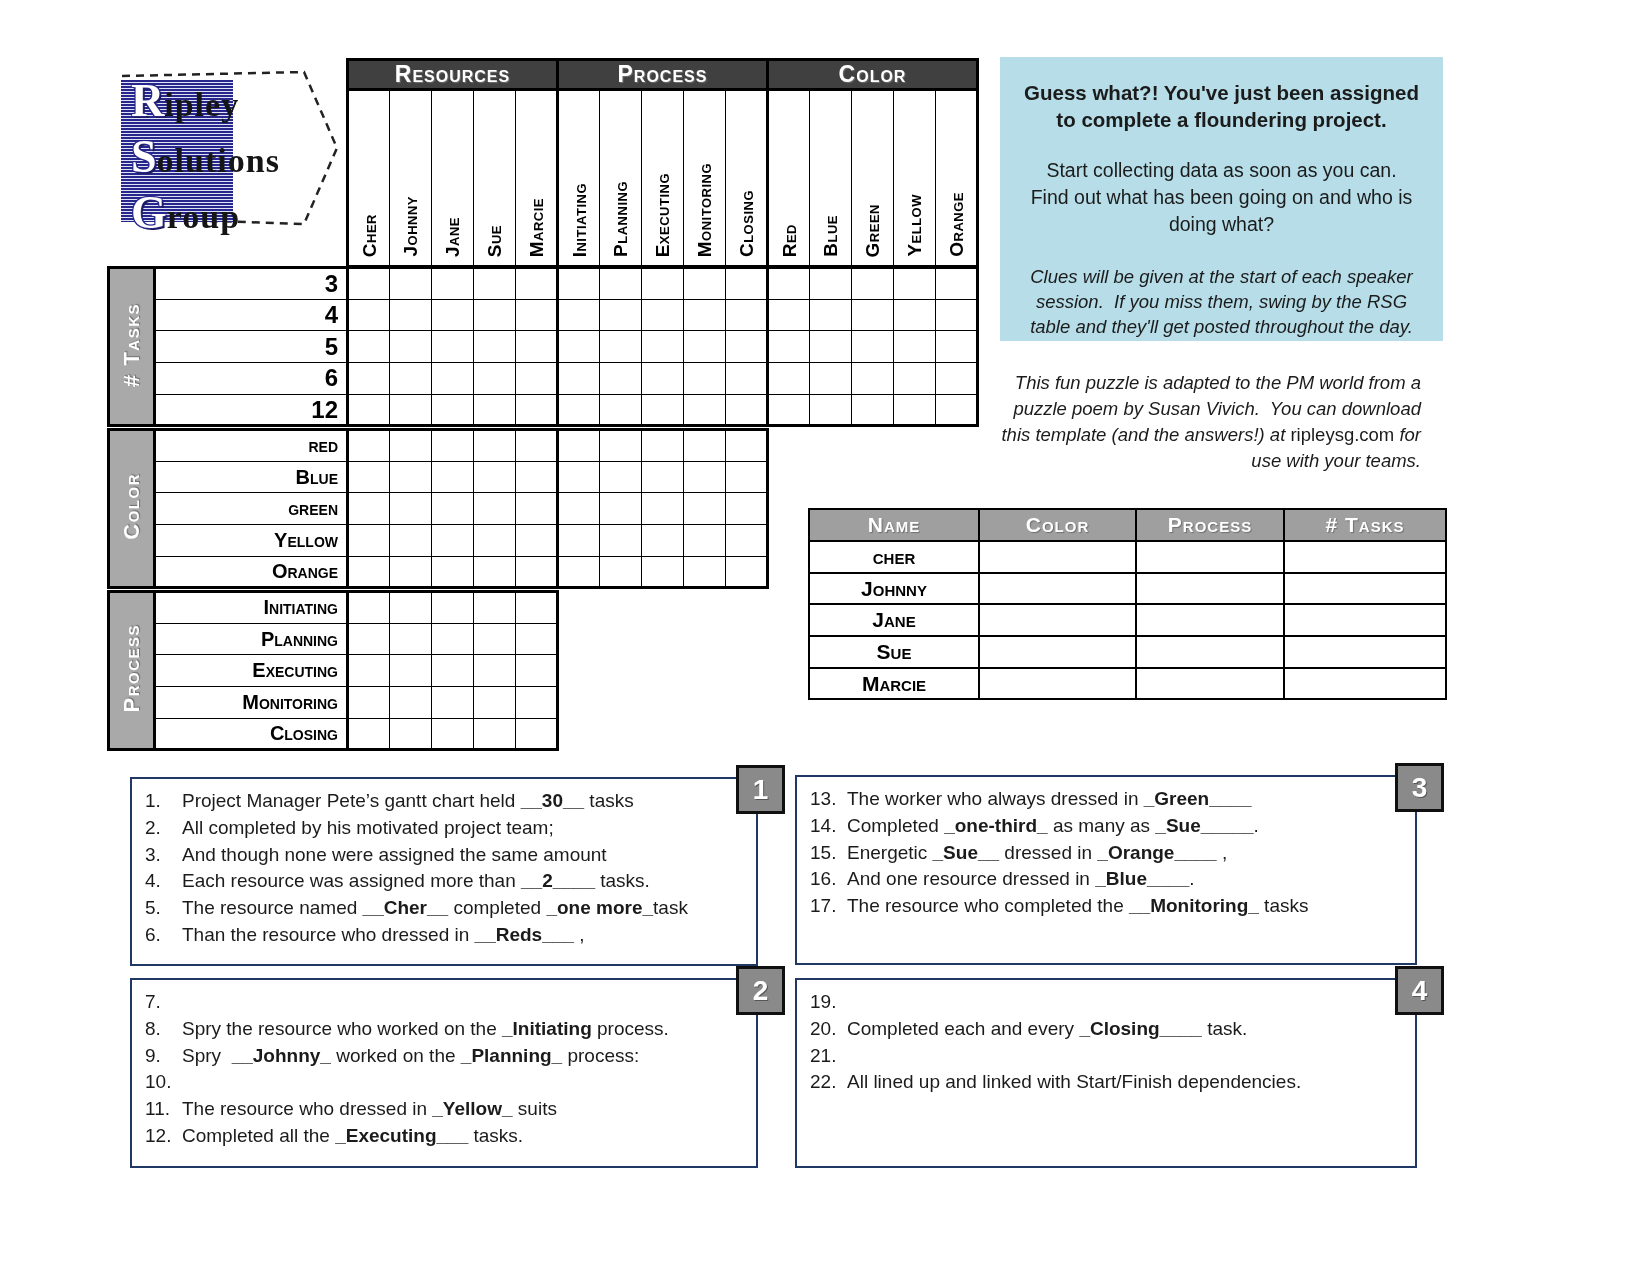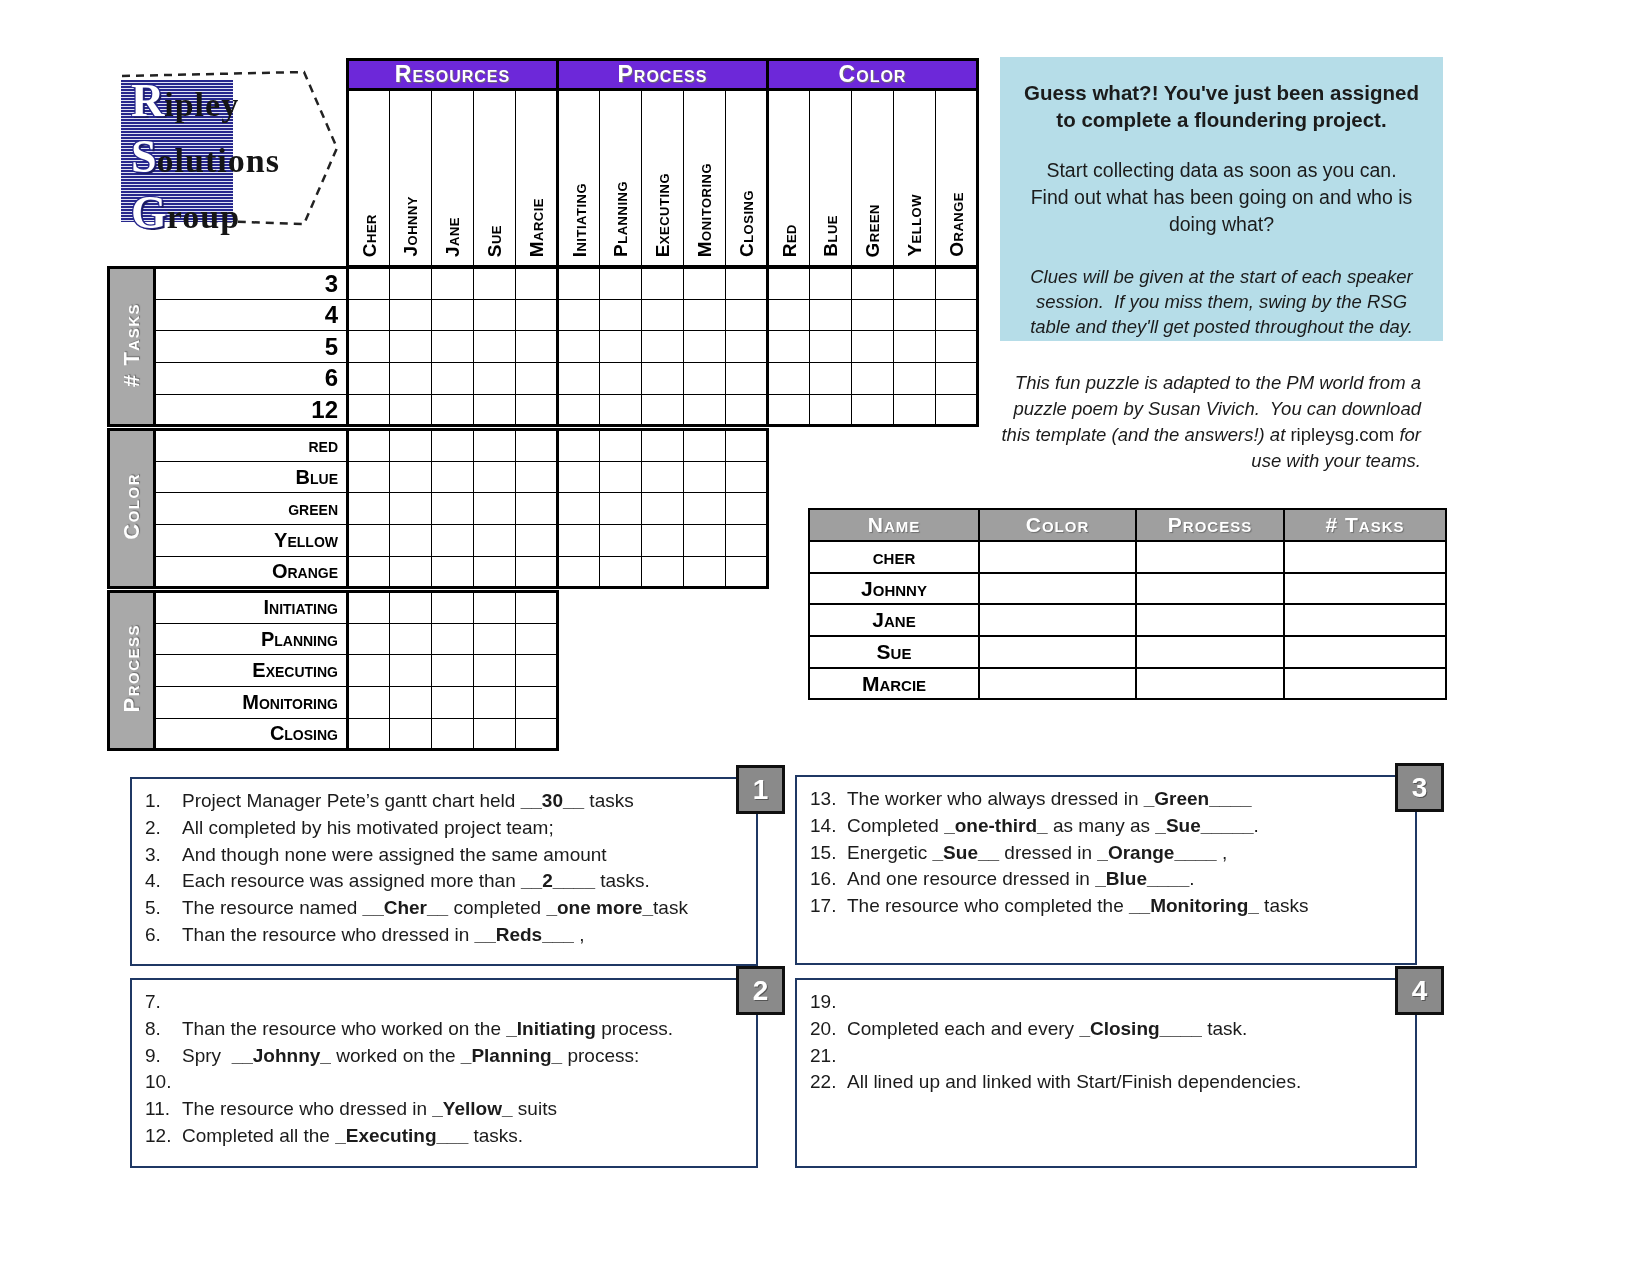--- a/index.html
+++ b/index.html
@@ -15,21 +15,21 @@
   .logo-line{line-height:46px;white-space:nowrap;}
   .logo-cap{font-size:46px;color:#fff;
       text-shadow:-1px -1px 0 #26268c,1px -1px 0 #26268c,-1px 1px 0 #26268c,2px 2px 0 #1b1b5e;}
   .logo-rest{font-size:34px;color:#151515;letter-spacing:1px;text-align:center;}
 
   
   table{border-collapse:collapse;table-layout:fixed;}
   .gridtbl{position:absolute;background:#fff;border:3px solid #000;}
   .gridtbl td{border:1.5px solid #000;padding:0;overflow:hidden;}
   .gridtbl tr{height:31.7px;}
-  td.gh{background:#6d28d9;color:#fff;font-weight:bold;font-size:23px;font-variant:small-caps;
+  td.gh{background:#404040;color:#fff;font-weight:bold;font-size:23px;font-variant:small-caps;
         text-align:center;letter-spacing:1px;text-shadow:1px 1px 1px #6f6f6f;}
   #grid-header tr{height:30px;}
   #grid-collabels{border-bottom:none;}
   #grid-collabels tr{height:176px;}
   td.cl{vertical-align:bottom;text-align:center;}
   .vtext{display:inline-block;writing-mode:vertical-rl;transform:rotate(180deg);
          font-weight:bold;font-variant:small-caps;font-size:19px;color:#000;
          padding:4px 0;letter-spacing:0.5px;line-height:1;}
   td.band{background:#a9a9a9;border:3px solid #000;text-align:center;vertical-align:middle;}
   td.band .vtext{color:#fff;font-size:22px;letter-spacing:1.5px;text-shadow:1px 1px 1px #6f6f6f;}
@@ -470,21 +470,21 @@
       <span class="clue-num">6.</span>
       <span class="clue-text"><span>Than the resource who dressed in </span><span class="seg-b">__Reds___</span><span> ,</span></span>
     </div>
   </div>
 <div class="clue-box" style="left:130px;top:978px;width:628px;height:190px;">
     <div class="clue-line">
       <span class="clue-num">7.</span>
     </div>
     <div class="clue-line">
       <span class="clue-num">8.</span>
-      <span class="clue-text"><span>Than the resource who worked on the </span><span class="seg-b">_Initiating</span><span> process.</span></span>
+      <span class="clue-text"><span>Spry the resource who worked on the </span><span class="seg-b">_Initiating</span><span> process.</span></span>
     </div>
     <div class="clue-line">
       <span class="clue-num">9.</span>
       <span class="clue-text"><span>Spry  </span><span class="seg-b">__Johnny_</span><span> worked on the </span><span class="seg-b">_Planning_</span><span> process:</span></span>
     </div>
     <div class="clue-line">
       <span class="clue-num">10.</span>
     </div>
     <div class="clue-line">
       <span class="clue-num">11.</span>

